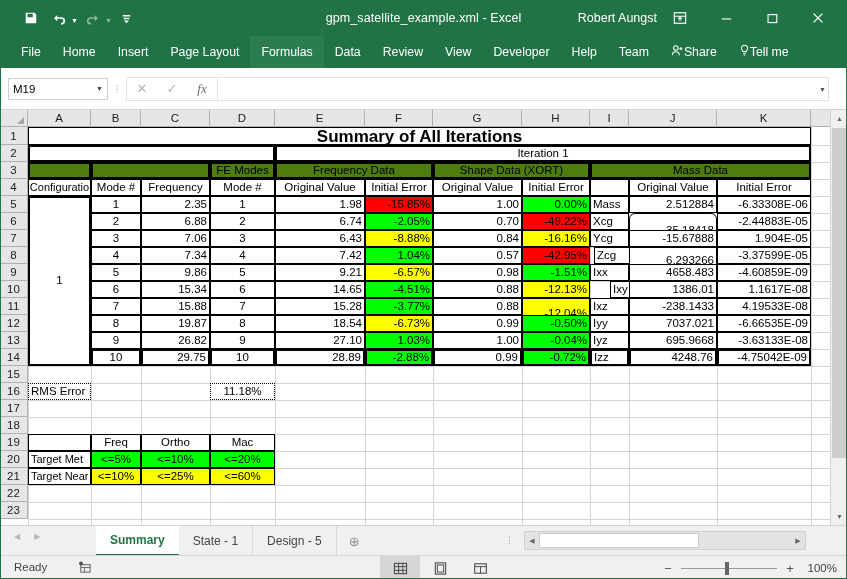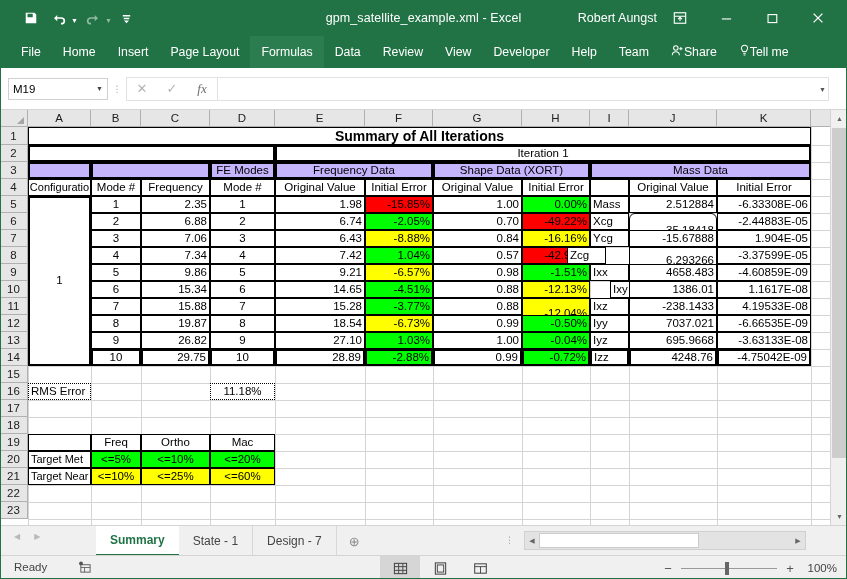--- a/index.html
+++ b/index.html
@@ -110,26 +110,26 @@
     position:absolute; font-size:11.5px; color:#000000;
     display:flex; align-items:center; white-space:nowrap; overflow:hidden;
     padding:0 2px; line-height:1;
   }
   .c-center { justify-content:center; }
   .c-right  { justify-content:flex-end; }
   .c-left   { justify-content:flex-start; }
   .b-all  { border:1px solid #000000; }
   .b-thick{ border:2px solid #000000; }
   .b-dot  { border:1px dotted #000000; }
-  .bg-cy  { background:#c4b5fd; }
+  .bg-cy  { background:#4d7c0f; }
   .bg-red { background:#FF0000; }
   .bg-grn { background:#00FF00; }
   .bg-yel { background:#FFFF00; }
   .bg-wh  { background:#FFFFFF; }
-  .title-cell { font-size:14px; font-weight:bold; justify-content:center; }
+  .title-cell { font-size:17px; font-weight:bold; justify-content:center; }
 
   
   .vsb { position:absolute; right:0; top:0; width:17px; height:415px; background:#f0f0f0;
          border-left:1px solid #d4d4d4; }
   .vsb .arrow { width:17px; height:17px; display:flex; align-items:center; justify-content:center;
                 background:#f0f0f0; color:#666; font-size:7px; }
   .vsb .thumb { position:absolute; left:1px; top:18px; width:15px; height:330px;
                 background:#cdcdcd; border:1px solid #cdcdcd; }
 
   
@@ -424,21 +424,21 @@
           <div class="cell c-left b-all bg-wh" style="left: 562px; top: 103px; width: 39px; height: 17px;">Ycg</div>
           <div class="cell c-right b-all bg-wh" style="left: 601px; top: 103px; width: 88px; height: 17px;">-15.67888</div>
           <div class="cell c-right b-all bg-wh" style="left: 689px; top: 103px; width: 94px; height: 17px;">1.904E-05</div>
           <div class="cell c-center b-all bg-wh" style="left: 63px; top: 120px; width: 50px; height: 17px;">4</div>
           <div class="cell c-right b-all bg-wh" style="left: 113px; top: 120px; width: 69px; height: 17px;">7.34</div>
           <div class="cell c-center b-all bg-wh" style="left: 182px; top: 120px; width: 65px; height: 17px;">4</div>
           <div class="cell c-right b-all bg-wh" style="left: 247px; top: 120px; width: 90px; height: 17px;">7.42</div>
           <div class="cell c-right b-all bg-grn" style="left: 337px; top: 120px; width: 68px; height: 17px;">1.04%</div>
           <div class="cell c-right b-all bg-wh" style="left: 405px; top: 120px; width: 89px; height: 17px;">0.57</div>
           <div class="cell c-right b-all bg-red" style="left: 494px; top: 120px; width: 68px; height: 17px;">-42.95%</div>
-          <div class="cell c-left b-all bg-wh" style="left: 539px; top: 120px; width: 39px; height: 17px;">Zcg</div>
+          <div class="cell c-left b-all bg-wh" style="left: 566px; top: 120px; width: 39px; height: 17px;">Zcg</div>
           <div class="cell c-right b-all bg-wh" style="left: 601px; top: 120px; width: 88px; height: 27px; padding-left: 20px;">6.293266</div>
           <div class="cell c-right b-all bg-wh" style="left: 689px; top: 120px; width: 94px; height: 17px;">-3.37599E-05</div>
           <div class="cell c-center b-all bg-wh" style="left: 63px; top: 137px; width: 50px; height: 17px;">5</div>
           <div class="cell c-right b-all bg-wh" style="left: 113px; top: 137px; width: 69px; height: 17px;">9.86</div>
           <div class="cell c-center b-all bg-wh" style="left: 182px; top: 137px; width: 65px; height: 17px;">5</div>
           <div class="cell c-right b-all bg-wh" style="left: 247px; top: 137px; width: 90px; height: 17px;">9.21</div>
           <div class="cell c-right b-all bg-yel" style="left: 337px; top: 137px; width: 68px; height: 17px;">-6.57%</div>
           <div class="cell c-right b-all bg-wh" style="left: 405px; top: 137px; width: 89px; height: 17px;">0.98</div>
           <div class="cell c-right b-all bg-grn" style="left: 494px; top: 137px; width: 68px; height: 17px;">-1.51%</div>
           <div class="cell c-left b-all bg-wh" style="left: 562px; top: 137px; width: 39px; height: 17px;">Ixx</div>
@@ -523,21 +523,21 @@
   </div>
 
   <div class="tabbar">
     <div class="nav-arrows">
       <span>◀</span>
       <span>▶</span>
     </div>
     <div class="tabs">
       <div class="tab active">Summary</div>
       <div class="tab">State - 1</div>
-      <div class="tab">Design - 7</div>
+      <div class="tab">Design - 5</div>
       <div class="addsheet">⊕</div>
     </div>
     <div class="hdots">⋮</div>
     <div class="hsb">
       <div class="harrow" style="left:0">◀</div>
       <div class="hthumb"></div>
       <div class="harrow" style="right:0">▶</div>
     </div>
   </div>
 

